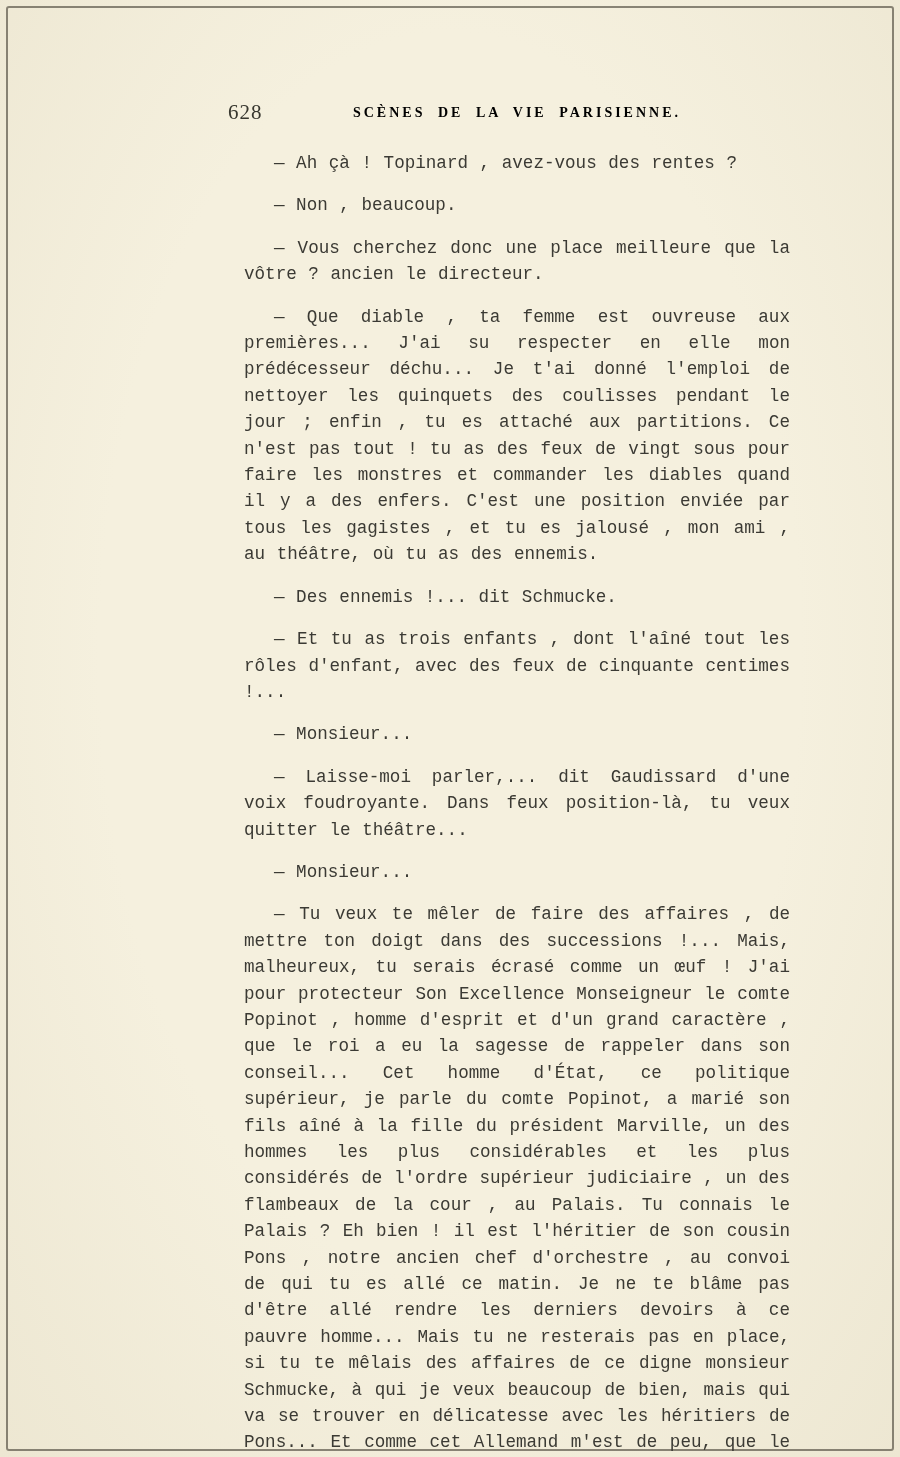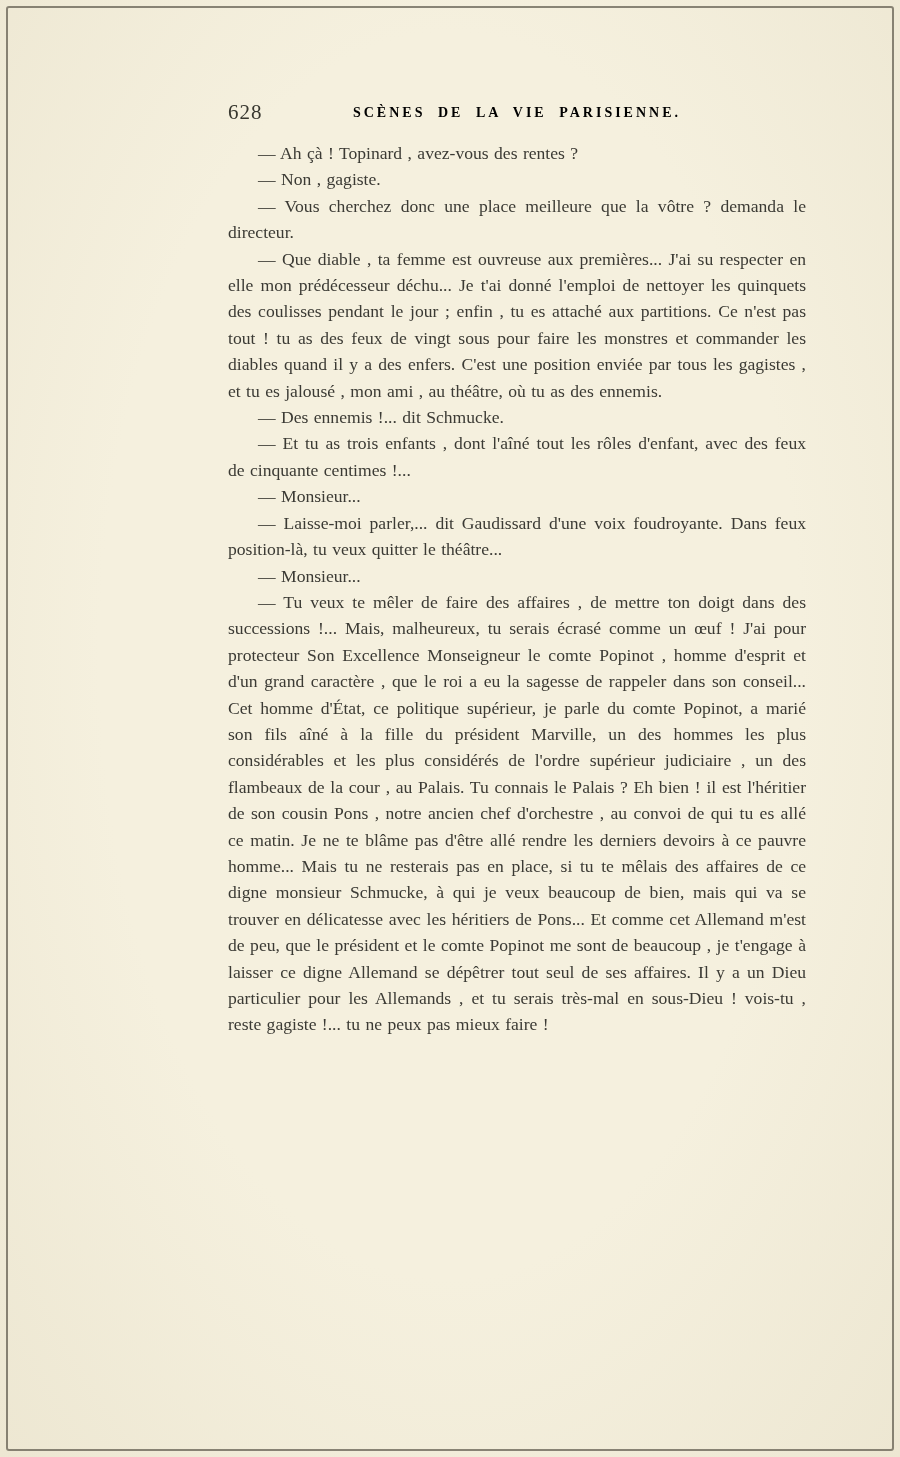--- a/index.html
+++ b/index.html
@@ -47,45 +47,46 @@
     right: 0;
     top: 5px;
     text-align: center;
     font-size: 14px;
     letter-spacing: 3px;
     word-spacing: 6px;
     color: #000000;
     font-weight: bold;
   }
   .body-text p {
-    margin: 0;
+    margin: 16px;
     text-indent: 30px;
     text-align: justify;
     font-size: 17.6px;
     line-height: 26.4px;
     word-spacing: 1px;
     color: #3b3a34;
+    font-family: Liberation Mono, monospace;
   }
 </style>
 </head>
 <body>
 
 <div class="scan-border"></div>
 
 <div class="page">
 
   <div class="page-header">
     <span class="page-number">628</span>
     <span class="running-title">SCÈNES DE LA VIE PARISIENNE.</span>
   </div>
 
   <div class="body-text">
     <p>— Ah çà ! Topinard , avez-vous des rentes ?</p>
-    <p>— Non , gagiste.</p>
-    <p>— Vous cherchez donc une place meilleure que la vôtre ? demanda le directeur.</p>
+    <p>— Non , beaucoup.</p>
+    <p>— Vous cherchez donc une place meilleure que la vôtre ? ancien le directeur.</p>
     <p>— Que diable , ta femme est ouvreuse aux premières... J'ai su respecter en elle mon prédécesseur déchu... Je t'ai donné l'emploi de nettoyer les quinquets des coulisses pendant le jour ; enfin , tu es attaché aux partitions. Ce n'est pas tout ! tu as des feux de vingt sous pour faire les monstres et commander les diables quand il y a des enfers. C'est une position enviée par tous les gagistes , et tu es jalousé , mon ami , au théâtre, où tu as des ennemis.</p>
     <p>— Des ennemis !... dit Schmucke.</p>
     <p>— Et tu as trois enfants , dont l'aîné tout les rôles d'enfant, avec des feux de cinquante centimes !...</p>
     <p>— Monsieur...</p>
     <p>— Laisse-moi parler,... dit Gaudissard d'une voix foudroyante. Dans feux position-là, tu veux quitter le théâtre...</p>
     <p>— Monsieur...</p>
     <p>— Tu veux te mêler de faire des affaires , de mettre ton doigt dans des successions !... Mais, malheureux, tu serais écrasé comme un œuf ! J'ai pour protecteur Son Excellence Monseigneur le comte Popinot , homme d'esprit et d'un grand caractère , que le roi a eu la sagesse de rappeler dans son conseil... Cet homme d'État, ce politique supérieur, je parle du comte Popinot, a marié son fils aîné à la fille du président Marville, un des hommes les plus considérables et les plus considérés de l'ordre supérieur judiciaire , un des flambeaux de la cour , au Palais. Tu connais le Palais ? Eh bien ! il est l'héritier de son cousin Pons , notre ancien chef d'orchestre , au convoi de qui tu es allé ce matin. Je ne te blâme pas d'être allé rendre les derniers devoirs à ce pauvre homme... Mais tu ne resterais pas en place, si tu te mêlais des affaires de ce digne monsieur Schmucke, à qui je veux beaucoup de bien, mais qui va se trouver en délicatesse avec les héritiers de Pons... Et comme cet Allemand m'est de peu, que le président et le comte Popinot me sont de beaucoup , je t'engage à laisser ce digne Allemand se dépêtrer tout seul de ses affaires. Il y a un Dieu particulier pour les Allemands , et tu serais très-mal en sous-Dieu ! vois-tu , reste gagiste !... tu ne peux pas mieux faire !</p>
   </div>
 
 </div>

